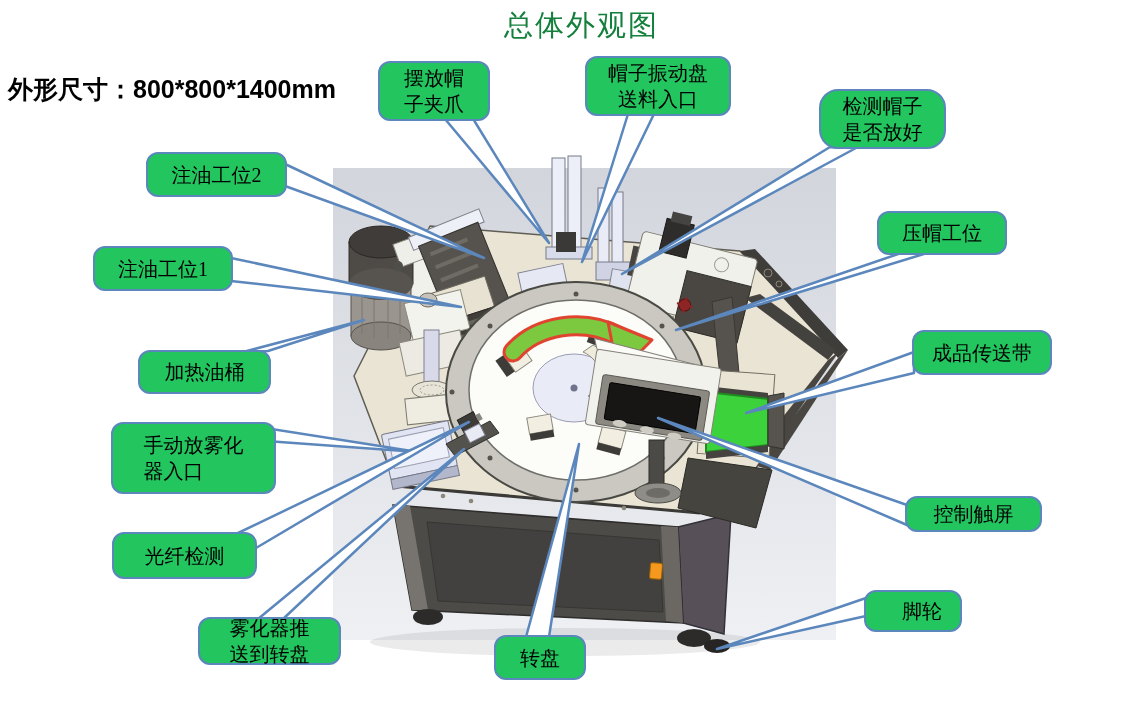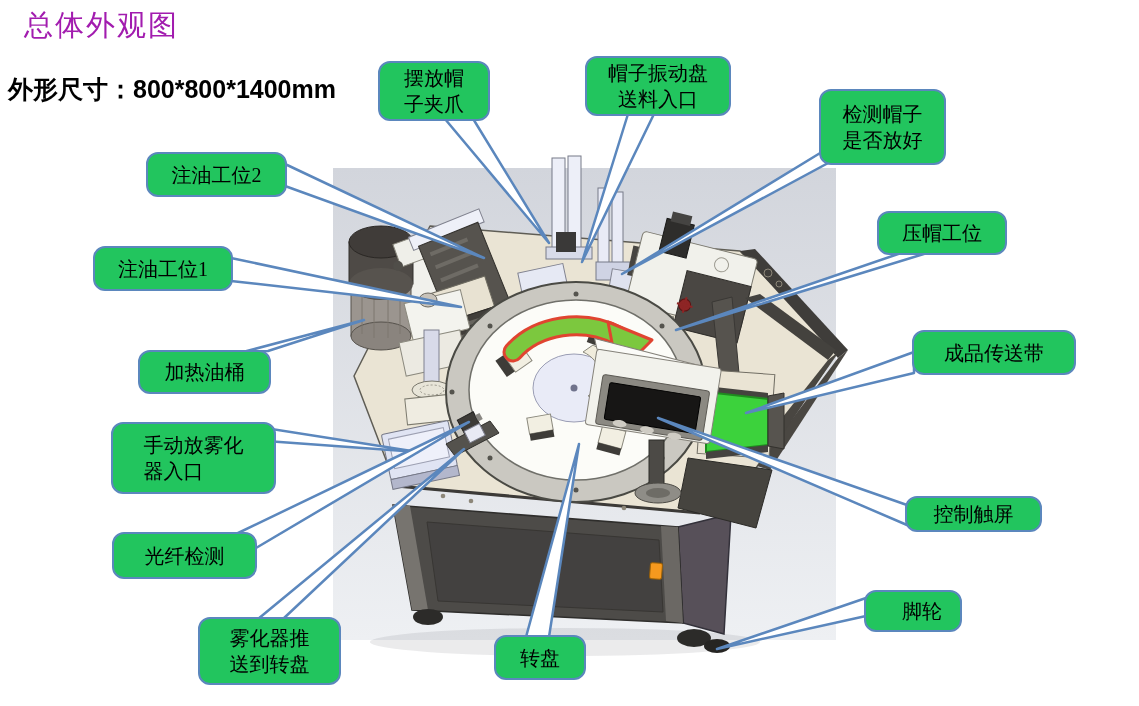--- a/index.html
+++ b/index.html
@@ -1,22 +1,22 @@
 <!DOCTYPE html>
 <html><head>
 <meta charset="utf-8">
 <style>
   html,body{margin:0;padding:0;background:#ffffff;}
   .stage{
     position:relative;width:1139px;height:706px;overflow:hidden;background:#fff;
     font-family:"Liberation Serif", serif;
   }
   .page-title{
-    position:absolute;top:6px;left:0;right:0;text-align:left;
-    font-size:29px;color:#a21caf;letter-spacing:2px;
+    position:absolute;top:6px;left:0;right:0;text-align:center;
+    font-size:29px;color:#15803d;letter-spacing:2px;
     font-family:"Liberation Sans", sans-serif;
     padding-left:24px;
   }
   .dims{
     position:absolute;top:73px;left:8px;font-size:25px;font-weight:bold;color:#000;
     font-family:"Liberation Sans", sans-serif;
   }
   .dims .dim-label{font-family:"Liberation Serif", serif;}
   svg.machine{position:absolute;left:0;top:0;z-index:1;}
   .callout{
@@ -243,50 +243,50 @@
   </svg>
 
   <div class="callout" style="left:378px;top:61px;width:112px;height:60px;">
     <span>摆放帽
 子夹爪</span>
   </div>
   <div class="callout" style="left:585px;top:56px;width:146px;height:60px;justify-content:center;">
     <span>帽子振动盘
 送料入口</span>
   </div>
-  <div class="callout" style="left:819px;top:89px;width:127px;height:76px;">
+  <div class="callout" style="left:819px;top:89px;width:127px;height:60px;border-radius:19px;">
     <span>检测帽子
 是否放好</span>
   </div>
   <div class="callout" style="left:146px;top:152px;width:141px;height:45px;">
     <span>注油工位2</span>
   </div>
   <div class="callout" style="left:93px;top:246px;width:140px;height:45px;">
     <span>注油工位1</span>
   </div>
   <div class="callout" style="left:877px;top:211px;width:130px;height:44px;">
     <span>压帽工位</span>
   </div>
   <div class="callout" style="left:138px;top:350px;width:133px;height:44px;">
     <span>加热油桶</span>
   </div>
-  <div class="callout" style="left:912px;top:330px;width:164px;height:45px;">
+  <div class="callout" style="left:912px;top:330px;width:140px;height:45px;">
     <span>成品传送带</span>
   </div>
   <div class="callout" style="left:103px;top:422px;width:165px;height:72px;text-align:left;margin-left:8px;">
     <span>手动放雾化
 器入口</span>
   </div>
   <div class="callout" style="left:905px;top:496px;width:137px;height:36px;">
     <span>控制触屏</span>
   </div>
   <div class="callout" style="left:112px;top:532px;width:145px;height:47px;text-align:right;">
     <span>光纤检测</span>
   </div>
-  <div class="callout" style="left:198px;top:617px;width:143px;height:68px;">
+  <div class="callout" style="left:198px;top:617px;width:143px;height:48px;">
     <span>雾化器推
 送到转盘</span>
   </div>
   <div class="callout" style="left:494px;top:635px;width:92px;height:45px;">
     <span>转盘</span>
   </div>
   <div class="callout" style="left:864px;top:590px;width:98px;height:42px;padding-left:24px;">
     <span>脚轮</span>
   </div>
 

